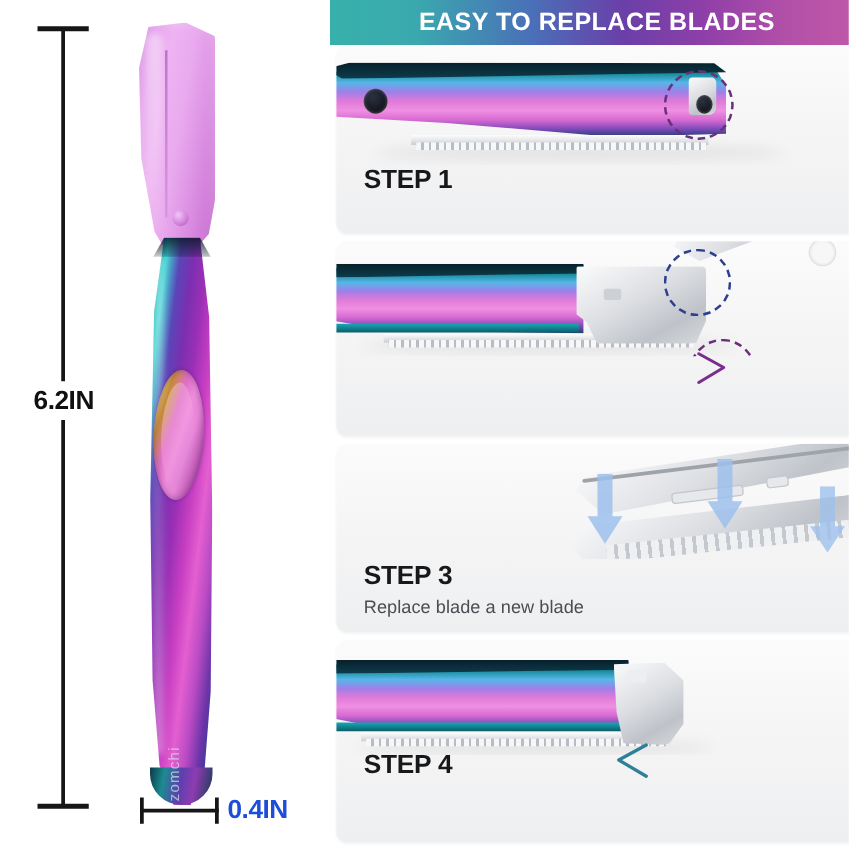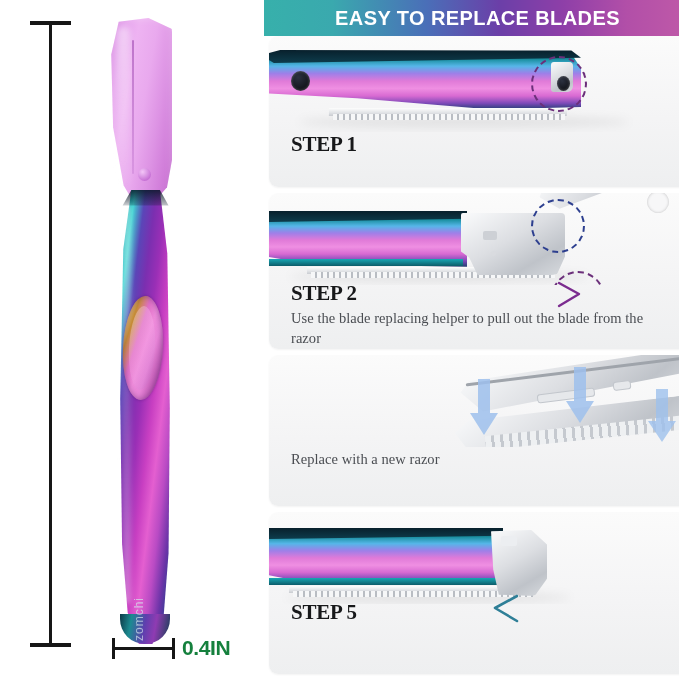--- a/index.html
+++ b/index.html
@@ -23,21 +23,21 @@
     font-size:21px; font-weight:700; color:#101010; letter-spacing:-0.4px;
     background:#fff; padding:5px 0; line-height:1;
   }
 
   
   .hdim-line { position:absolute; left:113px; top:647px; width:62px; height:3px; background:#161616; }
   .hdim-cap-l { position:absolute; left:112px; top:638px; width:3px; height:21px; background:#161616; }
   .hdim-cap-r { position:absolute; left:172px; top:638px; width:3px; height:21px; background:#161616; }
   .hdim-label {
     position:absolute; left:182px; top:636px;
-    font-size:21px; font-weight:700; color:#15803d; letter-spacing:-0.4px; line-height:1.1;
+    font-size:21px; font-weight:700; color:#1d4ed8; letter-spacing:-0.4px; line-height:1.1;
   }
 
   
   #razor { position:absolute; left:96px; top:18px; width:100px; height:626px; }
 
   
   .cap {
     position:absolute; left:14px; top:0px; width:62px; height:182px;
     background:
       linear-gradient(100deg,
@@ -140,21 +140,21 @@
   #card2 { top:193px; height:156px; }
   #card3 { top:355px; height:151px; }
   #card4 { top:512px; height:162px; }
 
   .card-photo { position:absolute; left:0; top:0; width:419px; overflow:hidden; }
   #photo1 { height:96px; }
   #photo2 { height:92px; }
   #photo3 { height:92px; }
   #photo4 { height:92px; }
 
-  .card-text { position:absolute; left:22px;font-family:Liberation Serif, serif; }
+  .card-text { position:absolute; left:22px; }
   #text1 { top:96px; }
   #text2 { top:88px; }
   #text3 { top:94px; }
   #text4 { top:88px; }
 
   .step-title {
     font-size:21px; font-weight:700; color:#17181a; letter-spacing:-0.2px;
     line-height:1.15; margin-bottom:3px;
   }
   .step-desc {
@@ -208,20 +208,21 @@
 </head>
 <body>
 
 <div id="page">
 
   <div id="left-panel">
 
     <div class="vdim-cap-top"></div>
     <div class="vdim-line"></div>
     <div class="vdim-cap-bot"></div>
+    <div class="vdim-label">6.2IN</div>
 
     <div class="hdim-cap-l"></div>
     <div class="hdim-line"></div>
     <div class="hdim-cap-r"></div>
     <div class="hdim-label">0.4IN</div>
 
     <div id="razor">
       <div class="cap"></div>
       <div class="cap-hi"></div>
       <div class="cap-seam"></div>
@@ -286,24 +287,20 @@
         <div class="rz-metal" style="left:272px; top:-12px; width:140px; height:40px;
                     transform:rotate(-23deg); transform-origin:left center;
                     border-radius:4px 10px 10px 4px;
                     clip-path: polygon(0% 40%, 8% 12%, 72% 0%, 100% 14%, 100% 78%, 74% 96%, 10% 86%);"></div>
         <div style="position:absolute; left:378px; top:-2px; width:22px; height:22px;
                     border-radius:50%; background:#f7f7f8;
                     box-shadow: inset 0 0 3px rgba(0,0,0,0.22);
                     transform:rotate(-23deg);"></div>
         <div class="dashed-circle" style="left:262px; top:6px; width:54px; height:54px; border-color:#2d3f8f;"></div>
         <div class="dashed-circle" style="left:282px; top:78px; width:54px; height:54px; border-color:#6b2f7a;"></div>
-      </div>
-      <div class="card-text" id="text2">
-        <div class="step-title">STEP 2</div>
-        <div class="step-desc">Use the blade replacing helper to pull out the blade from the razor</div>
       </div>
       <svg class="arrow-svg" style="left:210px; top:88px;" width="110" height="28" viewBox="0 0 110 28">
         <defs>
           <linearGradient id="g2arrow" x1="0" y1="0" x2="1" y2="0">
             <stop offset="0%" stop-color="#2f8fa8"></stop>
             <stop offset="55%" stop-color="#5a4aa0"></stop>
             <stop offset="100%" stop-color="#7b2c8f"></stop>
           </linearGradient>
         </defs>
         <line x1="2" y1="13" x2="96" y2="13" stroke="url(#g2arrow)" stroke-width="2.4"></line>
@@ -338,41 +335,42 @@
           <polygon points="9,0 21,0 21,34 29,34 15,56 1,34 9,34" fill="#9dc0ec" opacity="0.85"></polygon>
         </svg>
         <svg class="blue-arrow" style="left:296px; top:12px;" width="30" height="60" viewBox="0 0 30 60">
           <polygon points="9,0 21,0 21,34 29,34 15,56 1,34 9,34" fill="#9dc0ec" opacity="0.85"></polygon>
         </svg>
         <svg class="blue-arrow" style="left:378px; top:34px;" width="30" height="56" viewBox="0 0 30 56">
           <polygon points="9,0 21,0 21,32 29,32 15,53 1,32 9,32" fill="#9dc0ec" opacity="0.8"></polygon>
         </svg>
       </div>
       <div class="card-text" id="text3">
-        <div class="step-desc">Replace with a new razor</div>
+        <div class="step-title">STEP 3</div>
+        <div class="step-desc">Replace blade a new blade</div>
       </div>
     </div>
 
     <div class="card" id="card4">
       <div class="card-photo" id="photo4">
         <div class="shadow-soft" style="left:16px; top:80px; width:286px; height:11px;"></div>
         <div class="rz-body" style="left:-14px; top:16px; width:248px; height:60px;
                     clip-path: polygon(0% 24%, 3% 6%, 100% 2%, 100% 94%, 22% 92%, 0% 74%);"></div>
         <div class="rz-dark-edge" style="left:-14px; top:16px; width:248px; height:11px;
                     clip-path: polygon(0% 50%, 3% 0%, 100% 0%, 100% 70%, 3% 100%);"></div>
         <div class="rz-teal-edge" style="left:-14px; top:66px; width:244px; height:7px;"></div>
         <div class="rz-blade" style="left:20px; top:74px; width:248px; height:7px;"></div>
         <div class="rz-teeth" style="left:24px; top:79px; width:240px; height:6px;"></div>
         <div class="rz-metal" style="left:222px; top:18px; width:56px; height:66px; border-radius:2px 6px 18px 4px;
                     clip-path: polygon(0% 2%, 72% 0%, 100% 22%, 100% 74%, 78% 100%, 14% 98%, 4% 60%);"></div>
         <div style="position:absolute; left:232px; top:24px; width:16px; height:10px;
                     background:#eceef1; border-radius:2px;"></div>
       </div>
       <div class="card-text" id="text4">
-        <div class="step-title">STEP 5</div>
+        <div class="step-title">STEP 4</div>
       </div>
       <svg class="arrow-svg" style="left:218px; top:82px;" width="120" height="30" viewBox="0 0 120 30">
         <defs>
           <linearGradient id="g4arrow" x1="1" y1="0" x2="0" y2="0">
             <stop offset="0%" stop-color="#7b2c8f"></stop>
             <stop offset="50%" stop-color="#4b4a9c"></stop>
             <stop offset="100%" stop-color="#2f7f97"></stop>
           </linearGradient>
         </defs>
         <line x1="108" y1="14" x2="12" y2="14" stroke="url(#g4arrow)" stroke-width="2.4"></line>

